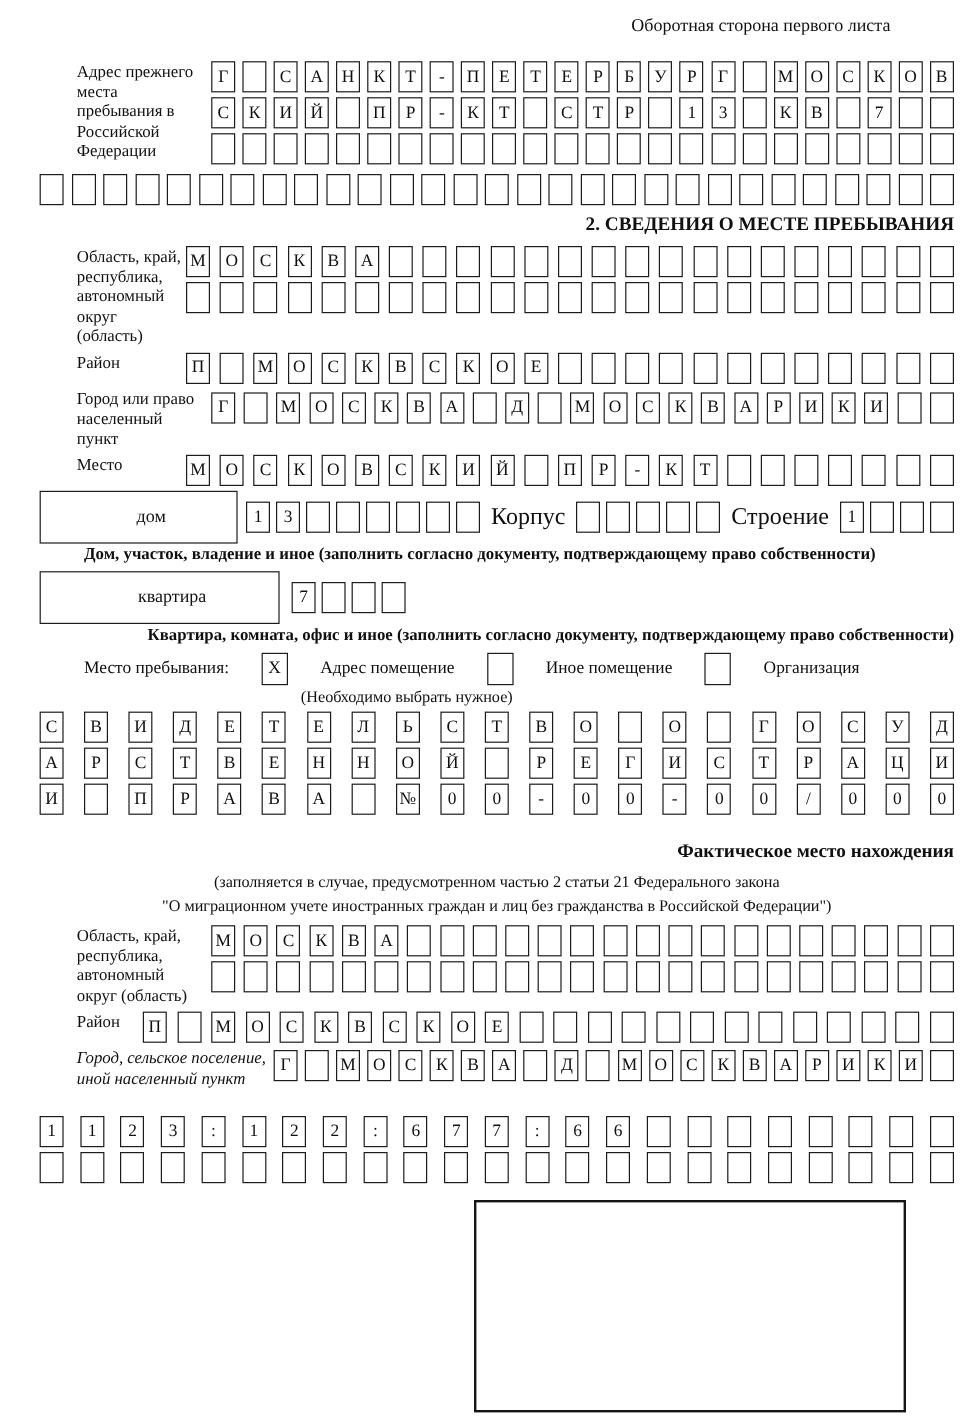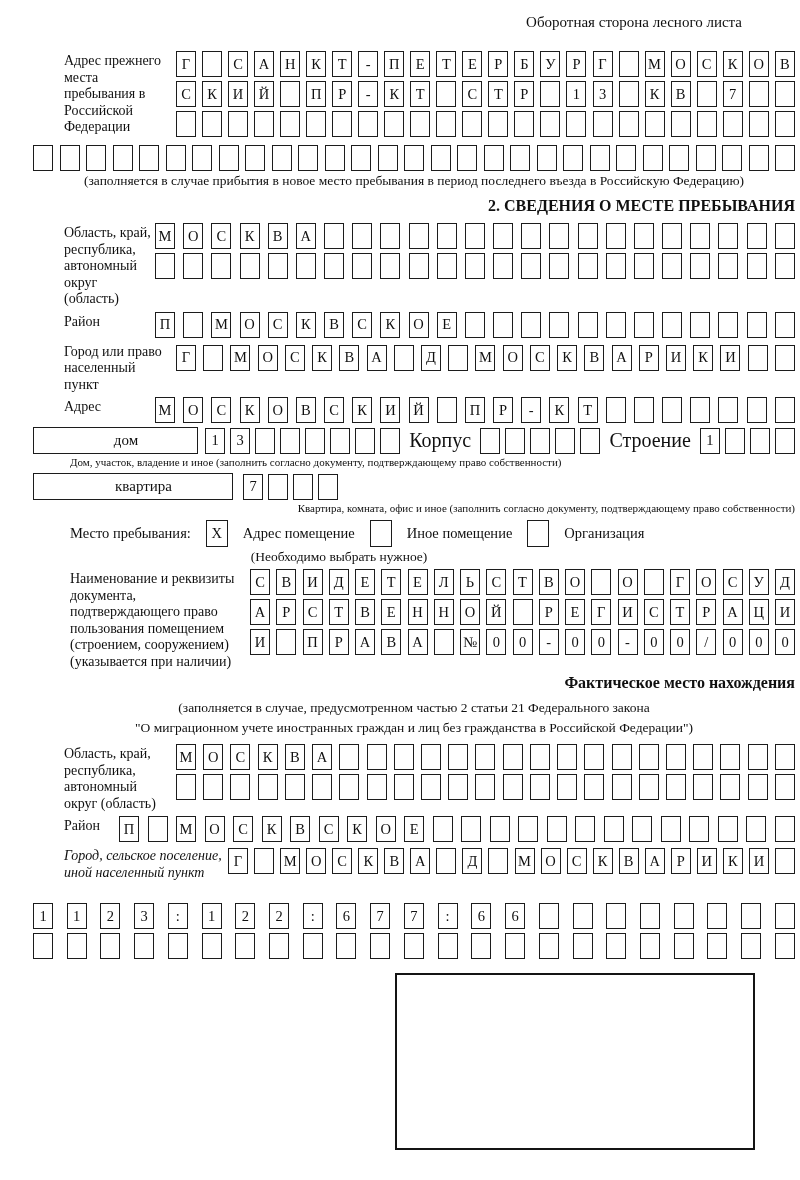--- a/index.html
+++ b/index.html
@@ -23,41 +23,41 @@
   .frow{display:flex;align-items:flex-start;margin-bottom:4px;}
   .flabel{box-sizing:border-box;padding:2px 4px 0 31px;font-size:14px;line-height:16.5px;}
   .w143{flex:0 0 143px;width:143px;}
   .w122{flex:0 0 122px;width:122px;}
   .w86{flex:0 0 86px;width:86px;}
   .w195{flex:0 0 195px;width:195px;font-style:italic;}
   .w217{flex:0 0 217px;width:217px;}
   .note-c{text-align:center;font-size:13.5px;margin:2px 0 4px 0;}
   .title{text-align:right;font-weight:bold;font-size:16px;margin:8px 0 8px 0;}
   .longbox{
-    box-sizing:border-box;border:1.7px solid #1c1c1c;height:27px;
+    box-sizing:border-box;border:1.7px solid #1c1c1c;height:44px;
     display:inline-flex;align-items:center;justify-content:center;font-size:15px;background:#fff;padding-left:21px;
   }
   .dombox{width:165px;}
   .kvbox{width:200px;}
-  .inline-note{font-size:11px;margin:1px 0 5px 37px;}
-  .stayrow{display:flex;align-items:center;gap:15px;margin:6px 0 2px 37px;font-size:14.5px;}
+  .inline-note{font-size:14px;margin:1px 0 5px 37px;font-weight:bold;}
+  .stayrow{display:flex;align-items:center;gap:27px;margin:6px 0 2px 37px;font-size:14.5px;}
   .chk{box-sizing:border-box;width:22px;height:27px;border:1.7px solid #1c1c1c;
        display:inline-flex;align-items:center;justify-content:center;font-size:14.5px;}
   .houserow{display:flex;align-items:center;justify-content:space-between;margin-bottom:2px;}
   .houselbl{font-size:20px;padding:0 2px;}
   .kvrow{display:flex;align-items:center;gap:10px;margin-bottom:2px;}
   .pad-top18{padding-top:18px;}
   .stampbox{box-sizing:border-box;width:360px;height:177px;border:2px solid #141414;
             margin:10px 0 0 362px;background:#fff;}
   .mb8{margin-bottom:8px;}
 </style>
 </head>
 <body>
 
-<div class="hdr">Оборотная сторона лесного листа</div>
+<div class="hdr">Оборотная сторона первого листа</div>
 
 <div class="wrap">
 
   <div class="frow" style="margin-top:20px;font-family:Liberation Serif, serif;">
     <div class="flabel w143">Адрес прежнего места пребывания в Российской Федерации</div>
     <div class="stack">
       <div class="cells">
           <span class="cell">Г</span>
           <span class="cell"></span>
           <span class="cell">С</span>
@@ -161,21 +161,20 @@
       <span class="cell"></span>
       <span class="cell"></span>
       <span class="cell"></span>
       <span class="cell"></span>
       <span class="cell"></span>
       <span class="cell"></span>
       <span class="cell"></span>
       <span class="cell"></span>
       <span class="cell"></span>
     </div>
-  <div class="note-c">(заполняется в случае прибытия в новое место пребывания в период последнего въезда в Российскую Федерацию)</div>
 
   <div class="title">2. СВЕДЕНИЯ О МЕСТЕ ПРЕБЫВАНИЯ</div>
 
   <div class="frow">
     <div class="flabel w122">Область, край, республика, автономный округ (область)</div>
     <div class="stack">
       <div class="cells">
           <span class="cell">М</span>
           <span class="cell">О</span>
           <span class="cell">С</span>
@@ -280,21 +279,21 @@
         <span class="cell">Р</span>
         <span class="cell">И</span>
         <span class="cell">К</span>
         <span class="cell">И</span>
         <span class="cell"></span>
         <span class="cell"></span>
       </div>
   </div>
 
   <div class="frow">
-    <div class="flabel w122">Адрес</div>
+    <div class="flabel w122">Место</div>
     <div class="cells">
         <span class="cell">М</span>
         <span class="cell">О</span>
         <span class="cell">С</span>
         <span class="cell">К</span>
         <span class="cell">О</span>
         <span class="cell">В</span>
         <span class="cell">С</span>
         <span class="cell">К</span>
         <span class="cell">И</span>
@@ -361,21 +360,20 @@
     <span class="chk">X</span>
     <span>Адрес помещение</span>
     <span class="chk"></span>
     <span>Иное помещение</span>
     <span class="chk"></span>
     <span>Организация</span>
   </div>
   <div class="note-c" style="margin-right:150px;">(Необходимо выбрать нужное)</div>
 
   <div class="frow">
-    <div class="flabel w217" style="padding-left:37px;">Наименование и реквизиты документа, подтверждающего право пользования помещением (строением, сооружением) (указывается при наличии)</div>
     <div class="stack">
       <div class="cells">
           <span class="cell">С</span>
           <span class="cell">В</span>
           <span class="cell">И</span>
           <span class="cell">Д</span>
           <span class="cell">Е</span>
           <span class="cell">Т</span>
           <span class="cell">Е</span>
           <span class="cell">Л</span>
@@ -435,21 +433,21 @@
           <span class="cell">0</span>
           <span class="cell">0</span>
           <span class="cell">/</span>
           <span class="cell">0</span>
           <span class="cell">0</span>
           <span class="cell">0</span>
         </div>
     </div>
   </div>
 
-  <div class="title" style="margin-top:4px;">Фактическое место нахождения</div>
+  <div class="title" style="margin-top:18px;">Фактическое место нахождения</div>
   <div class="note-c">(заполняется в случае, предусмотренном частью 2 статьи 21 Федерального закона</div>
   <div class="note-c mb8">"О миграционном учете иностранных граждан и лиц без гражданства в Российской Федерации")</div>
 
   <div class="frow">
     <div class="flabel w143">Область, край, республика, автономный округ (область)</div>
     <div class="stack">
       <div class="cells">
           <span class="cell">М</span>
           <span class="cell">О</span>
           <span class="cell">С</span>

